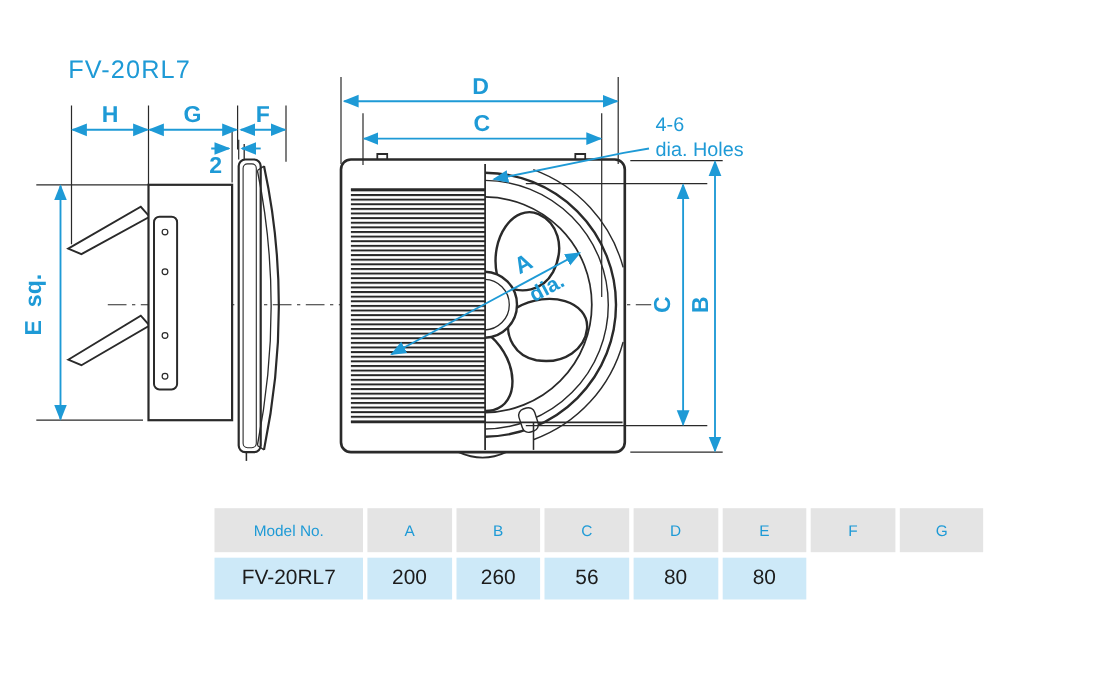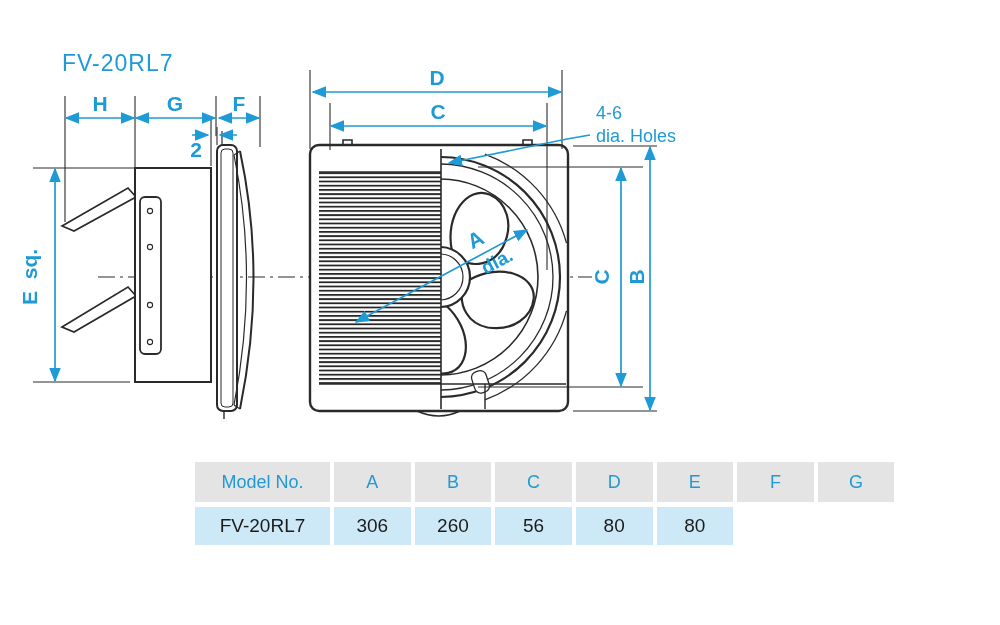--- a/index.html
+++ b/index.html
@@ -14,21 +14,21 @@
   .title{position:absolute;left:62px;top:50px;font-size:23px;color:var(--accent);
          letter-spacing:1px;white-space:nowrap;}
   .drawing{position:absolute;left:0;top:0;}
   svg text{font-family:"Liberation Sans",sans-serif;}
   .dim{fill:var(--accent);font-size:21px;font-weight:bold;}
   .dim-sm{fill:var(--accent);font-size:19px;font-weight:bold;}
   .note{fill:var(--accent);font-size:18px;font-weight:normal;}
   .spec-table{position:absolute;left:195px;top:462px;width:780px;}
   .t-row{display:grid;grid-template-columns:135px repeat(8,1fr);gap:4px;margin-bottom:5px;}
   .t-cell{display:flex;align-items:center;justify-content:center;}
-  .t-head .t-cell{background:var(--hdr-bg);color:var(--accent);font-size:18px;height:40px;}
+  .t-head .t-cell{background:var(--hdr-bg);color:var(--accent);font-size:14px;height:40px;}
   .t-data .t-cell{background:var(--row-bg);color:#1c1c1c;font-size:19px;height:38px;}
 </style>
 </head>
 <body>
 
 <div class="stage">
 
   <div class="title">FV-20RL7</div>
 
   <svg class="drawing" width="1000" height="625" viewBox="0 0 1000 625">
@@ -162,21 +162,21 @@
       <div class="t-cell">B</div>
       <div class="t-cell">C</div>
       <div class="t-cell">D</div>
       <div class="t-cell">E</div>
       <div class="t-cell">F</div>
       <div class="t-cell">G</div>
       <div class="t-cell">H</div>
     </div>
     <div class="t-row t-data">
       <div class="t-cell">FV-20RL7</div>
-      <div class="t-cell">306</div>
+      <div class="t-cell">200</div>
       <div class="t-cell">260</div>
       <div class="t-cell">56</div>
       <div class="t-cell">80</div>
       <div class="t-cell">80</div>
     </div>
   </div>
 
 </div>
 
 </body></html>

